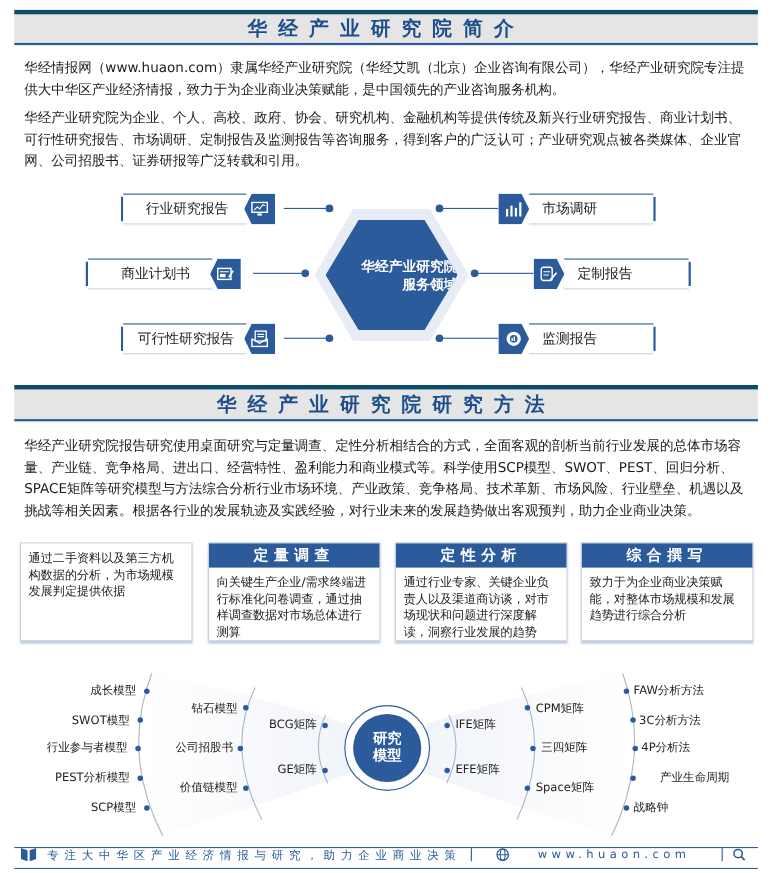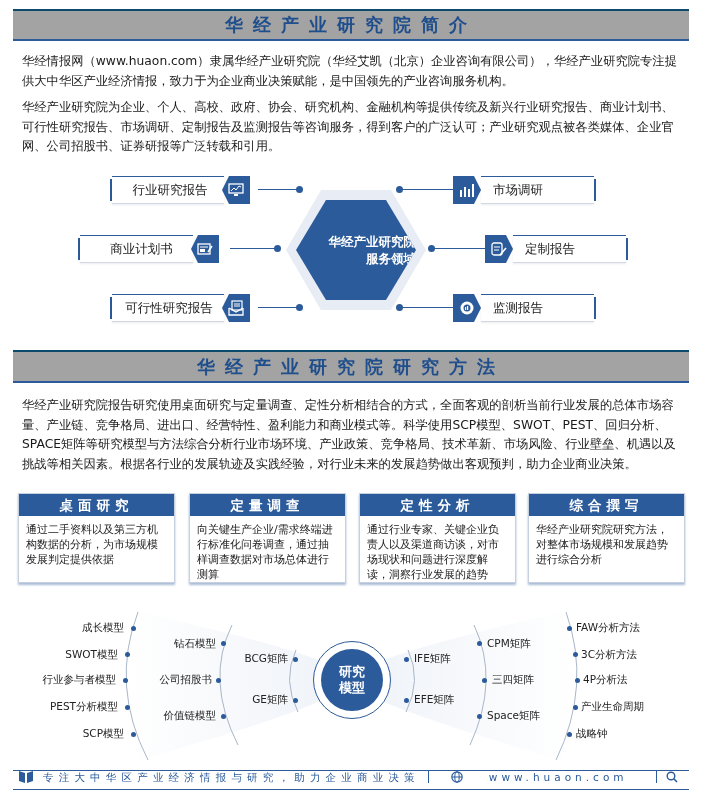--- a/index.html
+++ b/index.html
@@ -1,17 +1,17 @@
 <!DOCTYPE html>
 <html><head>
 <meta charset="utf-8">
 <style>
   * { box-sizing: border-box; margin: 0; padding: 0; }
   body { width: 702px; height: 794px; background: #ffffff; font-family: "DejaVu Sans", "Liberation Sans", sans-serif; color: #222; position: relative; overflow: hidden; }
-  .sec-title { position: absolute; left: 13px; width: 676px; height: 32px; background: #a3a3a3; border-top: 2px solid #0c4a6e; border-bottom: 2px solid #2b5b9a; text-align: center; font-size: 18px; font-weight: bold; color: #1f4e8c; letter-spacing: 10px; line-height: 28px; }
+  .sec-title { position: absolute; left: 13px; width: 676px; height: 32px; background: #e5e5e5; border-top: 4px solid #0c4a6e; border-bottom: 2px solid #2b5b9a; text-align: center; font-size: 18px; font-weight: bold; color: #1f4e8c; letter-spacing: 10px; line-height: 28px; }
   .para { position: absolute; left: 22px; width: 660px; font-size: 12.3px; line-height: 19.5px; color: #1a1a1a; }
   .svc { position: absolute; height: 28px; text-decoration: underline; }
   .svc .box { position: absolute; top: 0; height: 28px; background: #fff; border-top: 1px solid #2b5b9a; border-bottom: 1px solid #d0d8e6; box-shadow: 0 1px 2px rgba(0,0,0,.08); font-size: 12.5px; line-height: 26px; color: #222; }
   .svc .bar { position: absolute; top: 3px; width: 2px; height: 22px; background: #2b5b9a; }
   .svc .ico { position: absolute; top: 0; width: 28px; height: 28px; background: #2b5b9a; color: #fff; display: flex; align-items: center; justify-content: center; }
   .svc .line { position: absolute; top: 13px; height: 1px; background: #2b5b9a; }
   .svc .dot { position: absolute; top: 10px; width: 7px; height: 7px; border-radius: 50%; background: #2b5b9a; }
   .hex-outer { position: absolute; left: 286px; top: 190px; width: 140px; height: 120px; background: #e8edf5; clip-path: polygon(25% 0, 75% 0, 100% 50%, 75% 100%, 25% 100%, 0 50%); }
   .hex-inner { position: absolute; left: 296px; top: 200px; width: 120px; height: 100px; background: #2b5b9a; clip-path: polygon(25% 0, 75% 0, 100% 50%, 75% 100%, 25% 100%, 0 50%); color: #fff; font-size: 12.5px; font-weight: bold; text-align: right; display: flex; flex-direction: column; justify-content: center; line-height: 17px; }
   .card { position: absolute; top: 493px; width: 157px; height: 90px; background: #fff; border: 1px solid #c7d0de; box-shadow: 0 2px 2px rgba(43,91,154,.4); }
@@ -127,34 +127,33 @@
   <div class="hex-inner">
     <span>华经产业研究院</span>
     <span>服务领域</span>
   </div>
 </div>
 
 <div class="sec-title" style="top:350px;height:33px;line-height:29px;">华经产业研究院研究方法</div>
 <div class="para" style="top:396px;">华经产业研究院报告研究使用桌面研究与定量调查、定性分析相结合的方式，全面客观的剖析当前行业发展的总体市场容量、产业链、竞争格局、进出口、经营特性、盈利能力和商业模式等。科学使用SCP模型、SWOT、PEST、回归分析、SPACE矩阵等研究模型与方法综合分析行业市场环境、产业政策、竞争格局、技术革新、市场风险、行业壁垒、机遇以及挑战等相关因素。根据各行业的发展轨迹及实践经验，对行业未来的发展趋势做出客观预判，助力企业商业决策。</div>
 
 <div class="card" style="left:18px;">
-  <div class="hd">桌面研究</div>
   <div class="bd">通过二手资料以及第三方机构数据的分析，为市场规模发展判定提供依据</div>
 </div>
 <div class="card" style="left:189px;">
   <div class="hd">定量调查</div>
   <div class="bd">向关键生产企业/需求终端进行标准化问卷调查，通过抽样调查数据对市场总体进行测算</div>
 </div>
 <div class="card" style="left:359px;">
   <div class="hd">定性分析</div>
   <div class="bd">通过行业专家、关键企业负责人以及渠道商访谈，对市场现状和问题进行深度解读，洞察行业发展的趋势</div>
 </div>
 <div class="card" style="left:528px;">
   <div class="hd">综合撰写</div>
-  <div class="bd">华经产业研究院研究方法，对整体市场规模和发展趋势进行综合分析</div>
+  <div class="bd">致力于为企业商业决策赋能，对整体市场规模和发展趋势进行综合分析</div>
 </div>
 
 <svg class="model-bg" viewBox="0 600 702 160">
   <defs>
     <linearGradient id="gl" x1="0" x2="1">
         <stop offset="0" stop-color="#ffffff"></stop>
         <stop offset="1" stop-color="#eef2f8"></stop>
       </linearGradient>
     <linearGradient id="gr" x1="1" x2="0">
         <stop offset="0" stop-color="#ffffff"></stop>
@@ -212,21 +211,21 @@
 <span class="md" style="left:477px;top:714px;"></span>
 <span class="m" style="left:487px;top:709px;">Space矩阵</span>
 
 <span class="md" style="left:567px;top:626px;"></span>
 <span class="m" style="left:576px;top:621px;">FAW分析方法</span>
 <span class="md" style="left:573px;top:652px;"></span>
 <span class="m" style="left:581px;top:648px;">3C分析方法</span>
 <span class="md" style="left:575px;top:678px;"></span>
 <span class="m" style="left:583px;top:673px;">4P分析法</span>
 <span class="md" style="left:573px;top:705px;"></span>
-<span class="m" style="left:581px;top:700px;">产业生命周期</span>
+<span class="m" style="left:600px;top:700px;">产业生命周期</span>
 <span class="md" style="left:567px;top:732px;"></span>
 <span class="m" style="left:576px;top:727px;">战略钟</span>
 
 <div class="footer">
   <span style="margin-left:6px;display:inline-block;width:14px;height:12px;">
     <svg width="14" height="12" viewBox="0 0 14 12">
         <polygon points="0,0 6,2 6,12 0,10" fill="#2b5b9a"></polygon>
         <polygon points="14,0 8,2 8,12 14,10" fill="#2b5b9a"></polygon>
       </svg>
   </span>

